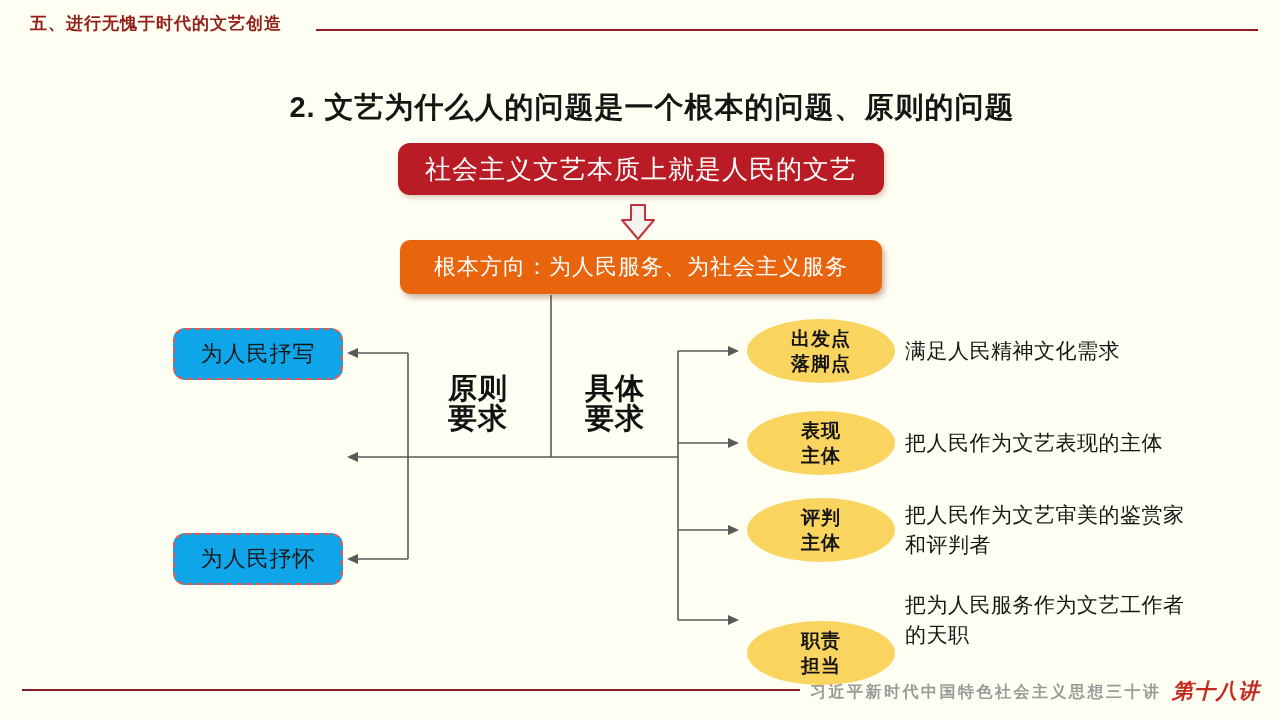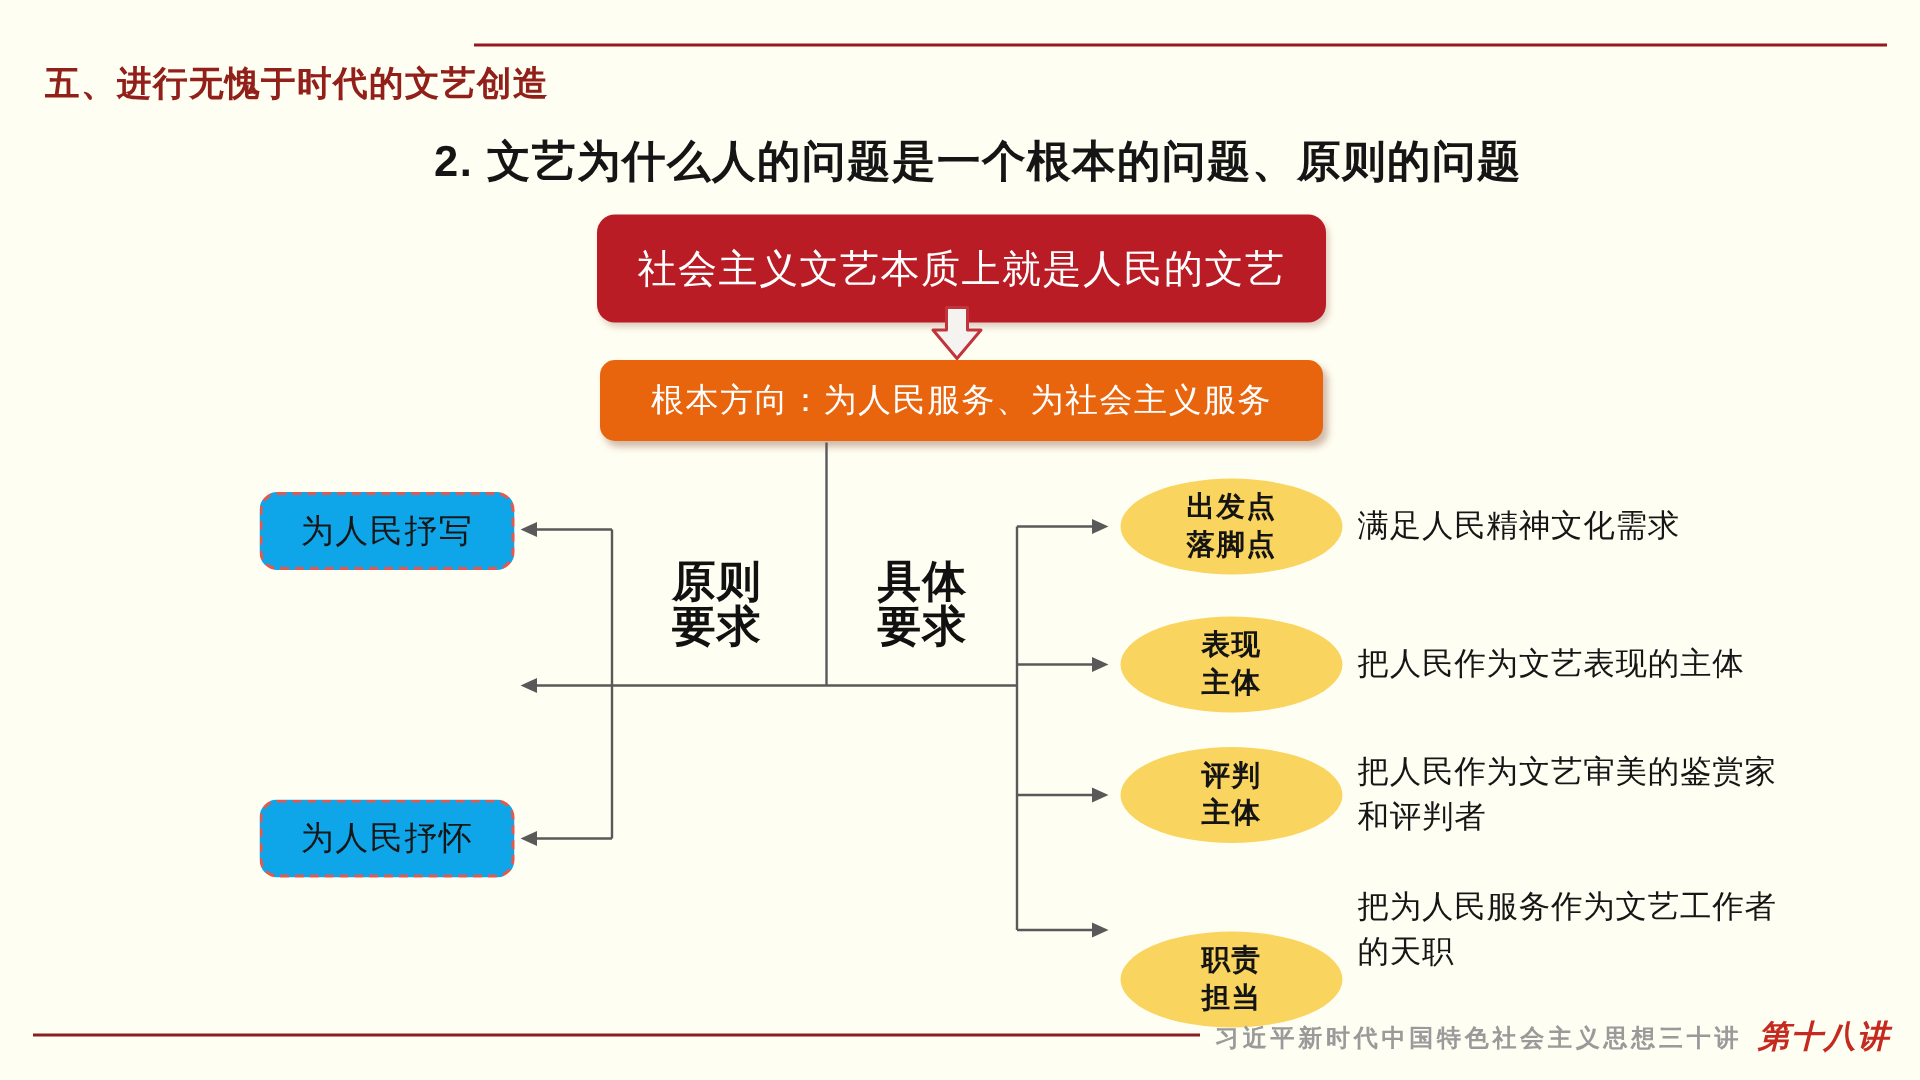--- a/index.html
+++ b/index.html
@@ -6,37 +6,37 @@
   body{
     width:1280px;height:720px;
     font-family:"Liberation Sans","DejaVu Sans",sans-serif;
     background:#fffef2;
   }
   .slide{position:relative;width:1280px;height:720px;background:#fffef2;overflow:hidden;}
 
   
   .header-text{
     position:absolute;left:30px;top:12px;
-    font-size:23px;font-weight:bold;color:#92201a;letter-spacing:1px;margin-top:28px;
+    font-size:17px;font-weight:bold;color:#92201a;letter-spacing:1px;
   }
   .header-line{
     position:absolute;left:316px;right:22px;top:29px;height:0;
     border-top:2px solid #96191d;
   }
 
   
   .title{
     position:absolute;left:0;top:76px;width:1280px;margin:12px;
     text-align:center;font-size:29px;font-weight:bold;color:#151515;
     letter-spacing:1px;
   }
 
   
   .essence-box{
-    position:absolute;left:398px;top:143px;width:486px;height:72px;
+    position:absolute;left:398px;top:143px;width:486px;height:52px;
     background:#b91c25;border-radius:12px;
     display:flex;align-items:center;justify-content:center;
     color:#ffffff;font-size:26px;font-weight:500;letter-spacing:1px;
     box-shadow:2px 3px 4px rgba(120,60,40,.25);
   }
 
   .down-arrow{position:absolute;left:616px;top:204px;}
 
   
   .direction-box{

